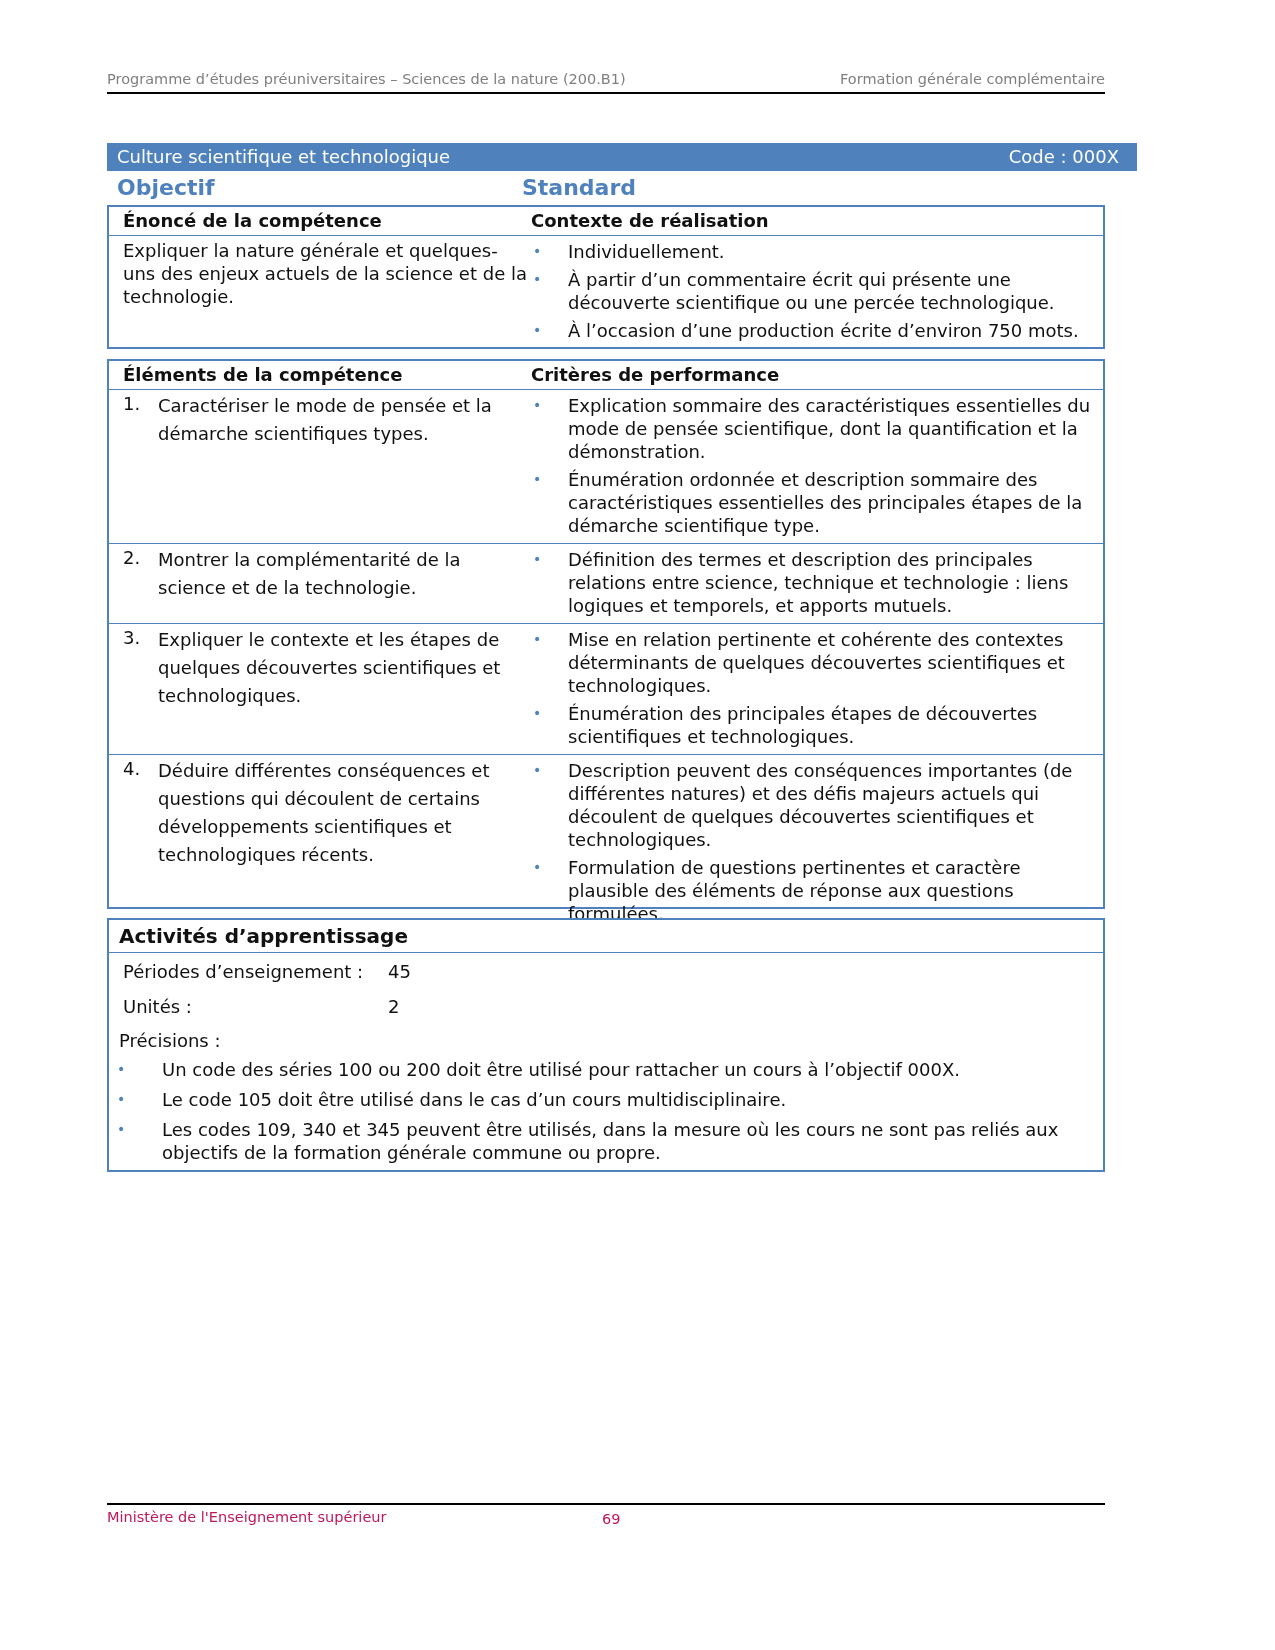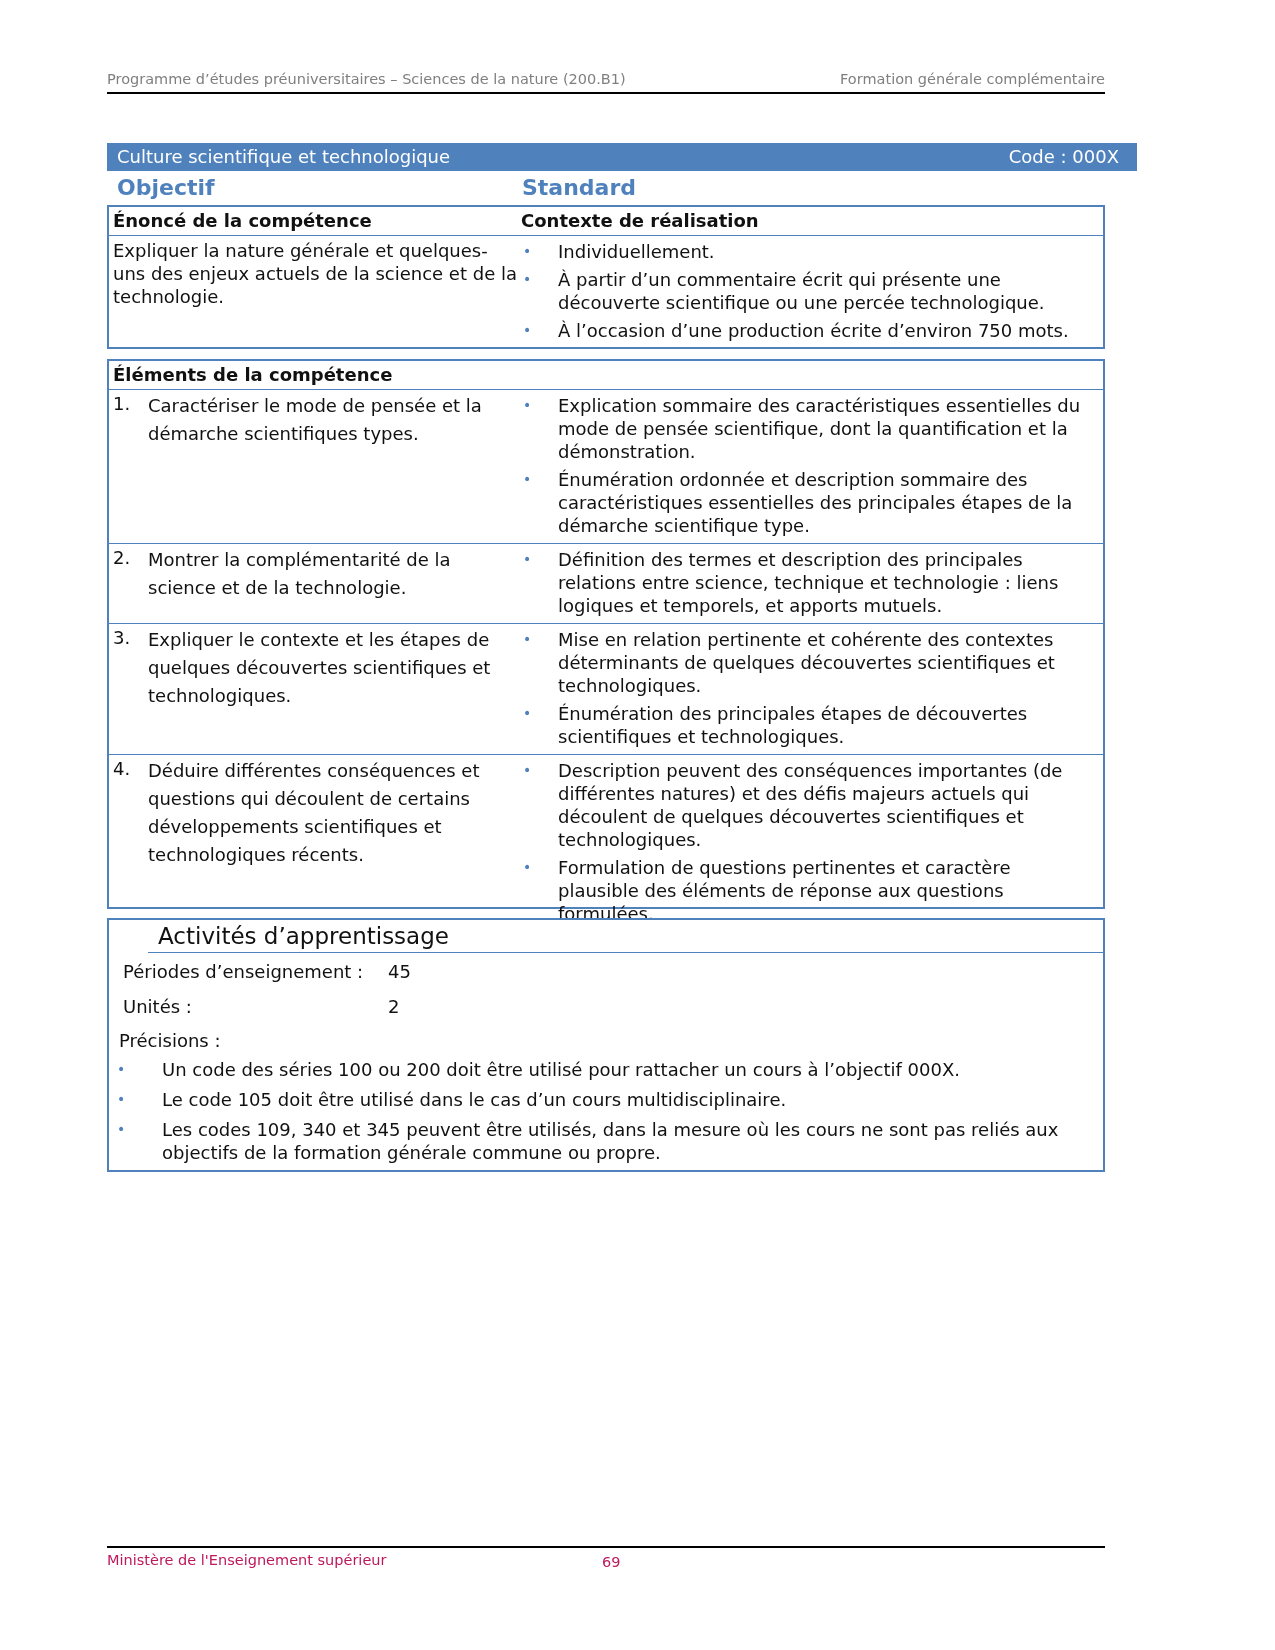--- a/index.html
+++ b/index.html
@@ -28,43 +28,43 @@
   }
   .section-heads .obj { left: 10px; }
   .section-heads .std { left: 415px; }
 
   .box {
     position: absolute; left: 107px; width: 994px;
     border: 2px solid #4f81bd;
   }
   .row { display: flex; border-top: 1px solid #4f81bd; }
   .row:first-child { border-top: none; }
-  .col-l { width: 405px; padding: 0 0 0 4px; box-sizing: content-box; }
+  .col-l { width: 405px; padding: 0 0 0 14px; box-sizing: content-box; }
   .col-r { flex: 1; padding: 0 8px 0 3px; }
   .hdr { font-weight: bold; font-size: 18px; height: 28px; line-height: 28px; }
   .txt { font-size: 18px; line-height: 23px; }
 
   .bul { display: flex; margin: 4px 0 5px 0; }
   .bul .dot { width: 35px; flex: none; color: #4f81bd; font-size: 14px; padding-left: 2px; line-height: 23px; }
   .bul .t { flex: 1; font-size: 18px; line-height: 23px; }
 
   .num { display: flex; margin: 2px 0 0 0; }
   .num .n { width: 35px; flex: none; font-size: 18px; line-height: 23px; }
   .num .t { flex: 1; font-size: 18px; line-height: 28px; }
 
-  .act-hdr { font-weight: normal; font-size: 23px; height: 32px; line-height: 32px; padding-left: 10px; border-bottom: 1px solid #4f81bd; margin-left: 39px; }
+  .act-hdr { font-weight: bold; font-size: 20px; height: 32px; line-height: 32px; padding-left: 10px; border-bottom: 1px solid #4f81bd; }
   .kv { display: flex; font-size: 18px; line-height: 23px; padding-left: 14px; margin-top: 7px; height: 28px; }
   .kv .k { width: 265px; }
   .prec-label { font-size: 18px; line-height: 23px; padding-left: 10px; margin-top: 6px; }
   .act-bul { display: flex; margin: 6px 0 7px 0; }
   .act-bul .dot { width: 45px; flex: none; color: #4f81bd; font-size: 14px; padding-left: 8px; line-height: 23px; }
   .act-bul .t { flex: 1; font-size: 18px; line-height: 23px; padding-right: 10px; }
 
   .page-footer {
-    position: absolute; left: 107px; top: 1546px; width: 998px;
+    position: absolute; left: 107px; top: 1503px; width: 998px;
     border-top: 2px solid #000; font-size: 14.5px; color: #be185d;
   }
   .page-footer .left { position: absolute; left: 0; top: 4px; }
   .page-footer .num { position: absolute; left: 495px; top: 4px; }
 </style>
 </head>
 <body>
 
 <div class="page-header">
   <span class="left">Programme d’études préuniversitaires – Sciences de la nature (200.B1)</span>
@@ -101,20 +101,21 @@
         <span class="dot">•</span>
         <span class="t">À l’occasion d’une production écrite d’environ 750 mots.</span>
       </div>
     </div>
   </div>
 </div>
 
 <div class="box" style="top:359px;">
   <div class="row">
     <div class="col-l hdr">Éléments de la compétence</div>
+    <div class="col-r hdr">Critères de performance</div>
   </div>
 
   <div class="row" style="height:153px;">
     <div class="col-l">
       <div class="num">
         <span class="n">1.</span>
         <span class="t">Caractériser le mode de pensée et la démarche scientifiques types.</span>
       </div>
     </div>
     <div class="col-r">

